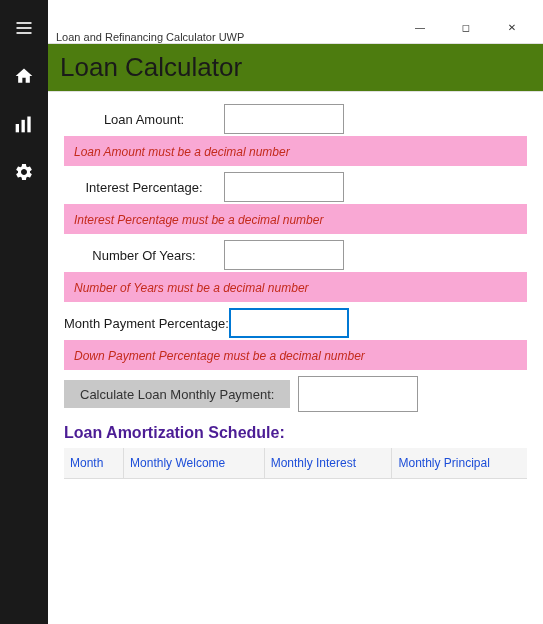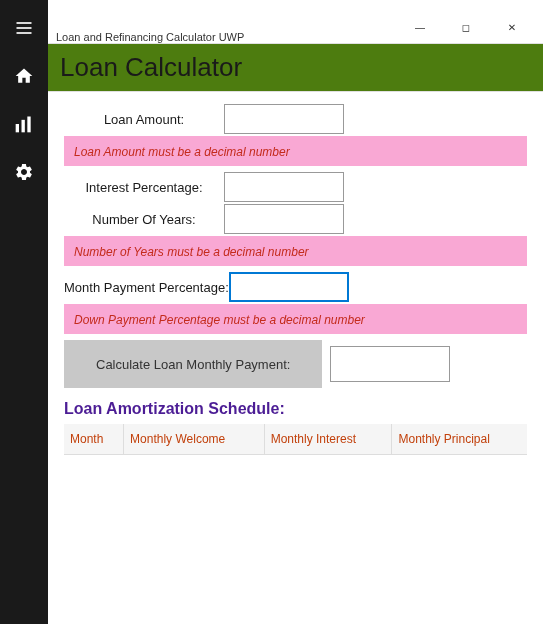--- a/index.html
+++ b/index.html
@@ -164,22 +164,22 @@
     .calculate-row {
       display: flex;
       align-items: center;
       margin-bottom: 12px;
       margin-top: 4px;
     }
 
     .calculate-btn {
       background: #c8c8c8;
       border: none;
-      height: 48px;
-      padding: 0 32px;
+      height: 28px;
+      padding: 0 16px;
       font-size: 13px;
       color: #333;
       cursor: pointer;
       font-weight: 500;
     }
 
     .calculate-result {
       width: 120px;
       height: 36px;
       border: 1px solid #999;
@@ -199,21 +199,21 @@
       width: 100%;
       border-collapse: collapse;
       font-size: 12px;
     }
 
     .amortization-table th {
       background: #f5f5f5;
       padding: 8px 6px;
       text-align: left;
       font-weight: 400;
-      color: #c2410c;
+      color: #1d4ed8;
       border-bottom: 1px solid #ddd;
       border-right: 1px solid #ddd;
     }
 
     .amortization-table th:last-child {
       border-right: none;
     }
 
     
     ::-webkit-scrollbar {
@@ -282,20 +282,23 @@
       </div>
       <div class="error-bar">
         <span class="error-text">Loan Amount must be a decimal number</span>
       </div>
     </div>
 
     <div class="form-group">
       <div class="form-row">
         <span class="form-label">Interest Percentage:</span>
         <input class="form-input" type="text" value="" style="">
+      </div>
+      <div class="error-bar">
+        <span class="error-text">Interest Percentage must be a decimal number</span>
       </div>
     </div>
 
     <div class="form-group">
       <div class="form-row">
         <span class="form-label">Number Of Years:</span>
         <input class="form-input" type="text" value="" style="">
       </div>
       <div class="error-bar">
         <span class="error-text">Number of Years must be a decimal number</span>

